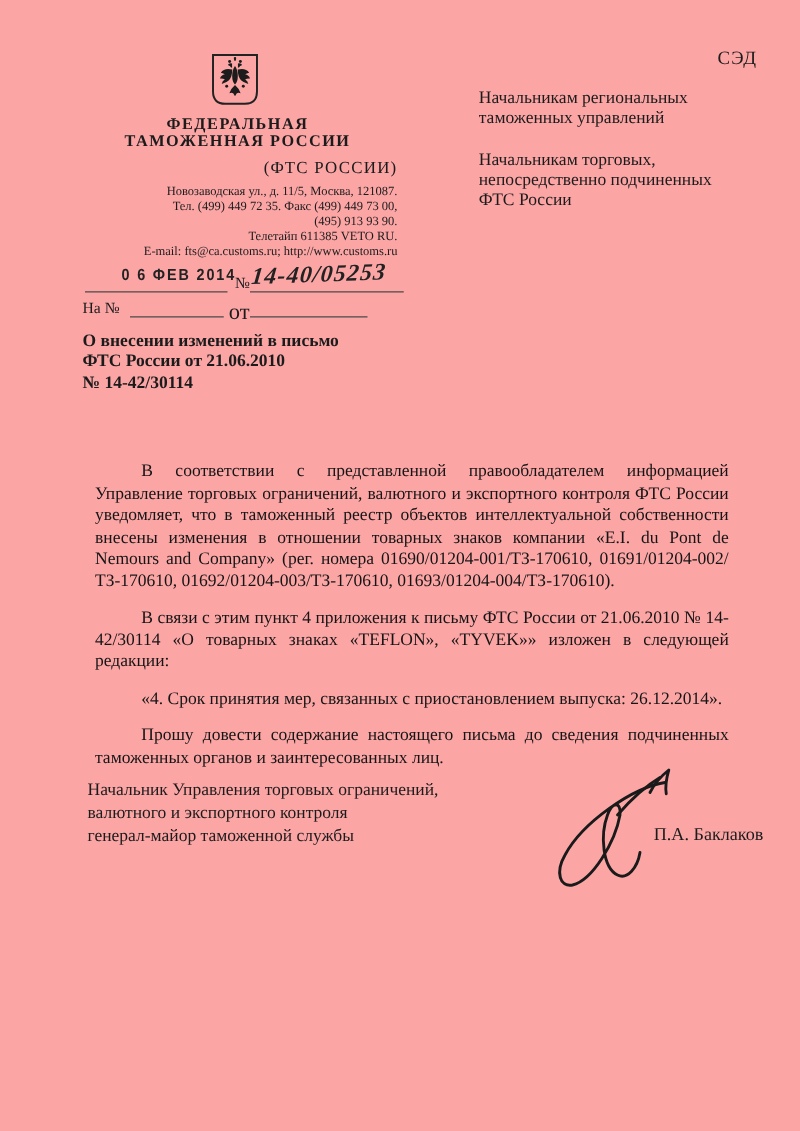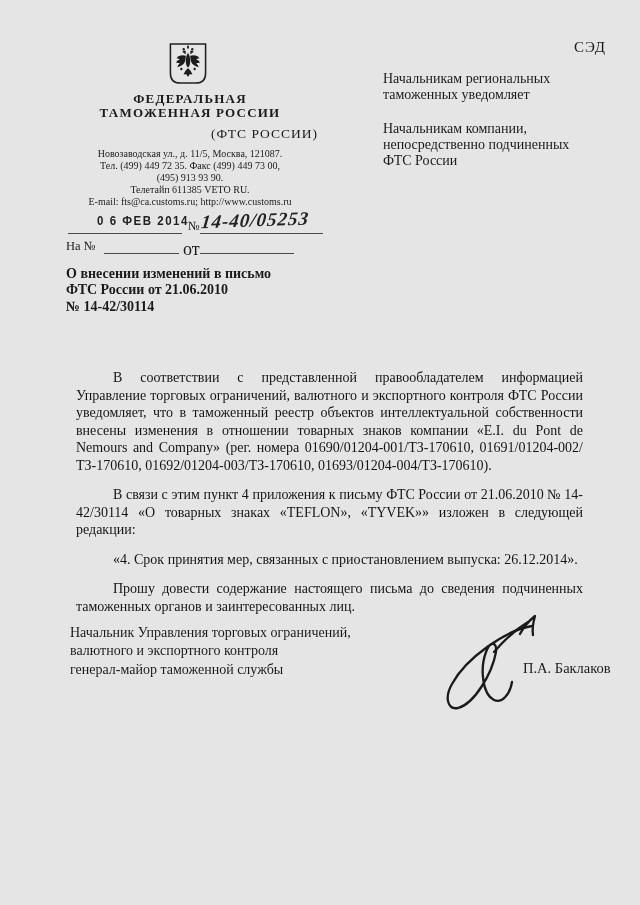--- a/index.html
+++ b/index.html
@@ -1,34 +1,34 @@
 <!DOCTYPE html>
 <html><head>
 <meta charset="utf-8">
 <style>
   html,body{margin:0;padding:0;background:#888;}
   .page{
     position:relative;
     width:640px;height:905px;
-    background:#e5e5e5;
+    background:#fca5a5;
     font-family:"Liberation Serif", serif;
     color:#1b1b1b;
     overflow:hidden;
   }
   .abs{position:absolute;}
   .pre{white-space:pre-line;}
 
   
   .sed{left:560px;top:39px;width:60px;font-size:15px;letter-spacing:1px;text-align:center;}
   .recipients{left:383px;top:71px;width:215px;font-size:14px;line-height:16.3px;}
   .recipients .grp2{margin-top:17px;}
   .emblem{left:168px;top:42px;width:40px;height:43px;}
   .org-name{left:62px;top:92px;width:256px;font-weight:bold;font-size:13px;line-height:13.5px;letter-spacing:1.2px;text-align:center;}
   .org-short{left:62px;top:126px;width:256px;font-weight:normal;font-size:13.5px;letter-spacing:1px;text-align:right;}
-  .address{left:62px;top:148px;width:256px;font-size:10px;line-height:12px;text-align:center;}
+  .address{left:62px;top:148px;width:256px;font-size:10px;line-height:12px;text-align:right;}
 
   
   .date-stamp{left:88px;top:215px;width:110px;font-family:"Liberation Sans",sans-serif;font-weight:bold;font-size:11.5px;letter-spacing:1.5px;color:#222;transform:scaleY(1.12);text-align:center;}
   .no-sign{left:188px;top:219px;font-size:12.5px;}
   .hand-number{left:201px;top:209px;width:130px;font-style:italic;font-weight:bold;font-size:19px;letter-spacing:1px;color:#222;transform:rotate(-2deg) skewX(-8deg);}
   .uline{height:0;border-bottom:1.2px solid #4a4a4a;}
   .ul-a{left:68px;top:233px;width:114px;}
   .ul-b{left:200px;top:233px;width:123px;}
   .na-label{left:66px;top:239px;font-size:12.5px;}
   .ot-label{left:183px;top:239px;font-size:18px;}
@@ -49,22 +49,22 @@
 </style>
 </head>
 <body>
 
 <div class="page">
 
   <div class="abs sed">СЭД</div>
 
   <div class="abs recipients">
     <div class="pre grp1">Начальникам региональных
-таможенных уведомляет</div>
-    <div class="pre grp2">Начальникам компании,
+таможенных управлений</div>
+    <div class="pre grp2">Начальникам торговых,
 непосредственно подчиненных
 ФТС России</div>
   </div>
 
   <div class="abs emblem">
     <svg width="40" height="43" viewBox="0 0 40 44" xmlns="http://www.w3.org/2000/svg">
       <path d="M2 2 H38 V32 Q38 42 28 42 H12 Q2 42 2 32 Z" fill="none" stroke="#222" stroke-width="1.6"></path>
       <g fill="#1c1c1c">
         <circle cx="20" cy="4.6" r="1"></circle>
         <path d="M19.1 5.2 h1.8 l-0.3 1.6 h-1.2 z"></path>

